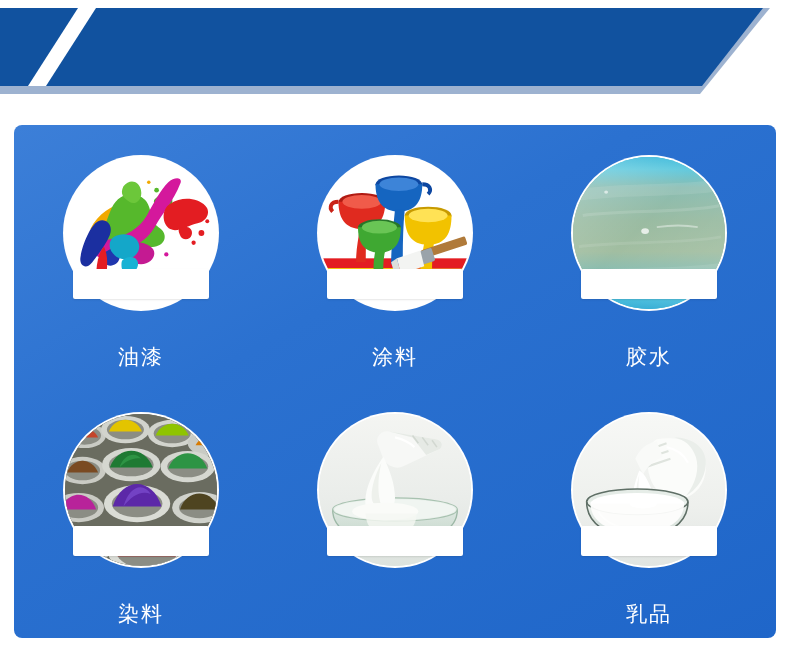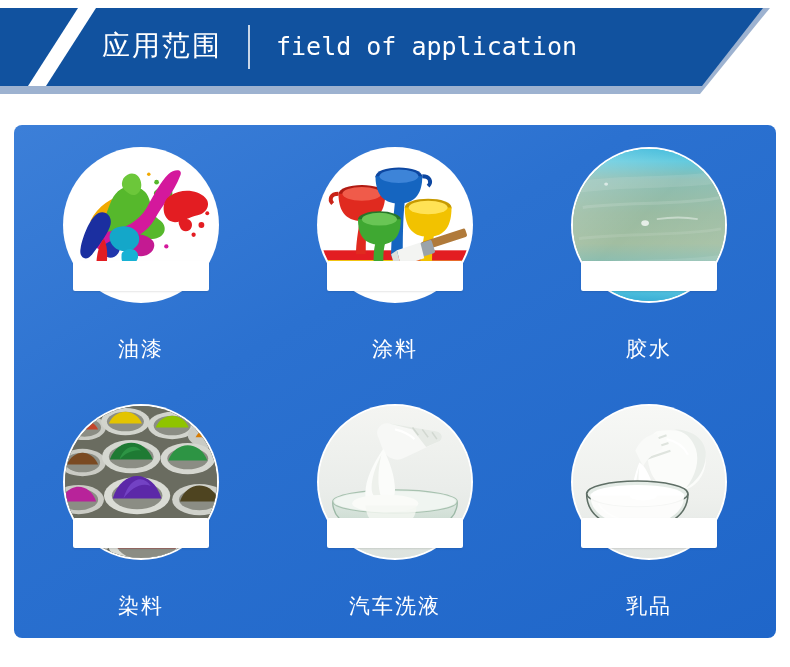--- a/index.html
+++ b/index.html
@@ -97,21 +97,21 @@
     top: 125px;
     width: 762px;
     height: 513px;
     border-radius: 8px;
     background: linear-gradient(150deg, #3c7fd8 0%, #2b71d0 38%, #1f66c9 100%);
     overflow: hidden;
   }
 
   .grid {
     position: absolute;
-    left: 0; top: 0;
+    left: 0; top: 8px;
     width: 762px; height: 513px;
     display: grid;
     grid-template-columns: repeat(3, 1fr);
     grid-template-rows: repeat(2, 1fr);
   }
 
   .cell {
     position: relative;
     display: flex;
     flex-direction: column;
@@ -203,25 +203,20 @@
 </style>
 </head>
 <body>
 
 <div id="page">
 
   <div class="banner-wrap">
     <div class="banner-shadow"></div>
     <div class="banner-main"></div>
     <div class="banner-slash"></div>
-    <div class="banner-content">
-      <div class="banner-title-cn">应用范围</div>
-      <div class="banner-divider"></div>
-      <div class="banner-title-en">field of application</div>
-    </div>
   </div>
 
   <div class="panel">
     <div class="grid">
 
       <div class="cell">
         <div class="badge">
           <div class="badge-arc"></div>
           <div class="circle">
             <svg class="circle-art art-splash" viewBox="0 0 156 156">
@@ -476,21 +471,20 @@
               <path d="M64 50 C58 62 54 74 54 84 C54 92 58 96 64 94 C60 84 60 66 64 50Z" fill="#eef1ec"></path>
 
               <ellipse cx="68" cy="100" rx="34" ry="9" fill="#fafbf8"></ellipse>
               <path d="M48 102 C48 116 56 124 74 124 C92 124 100 116 100 102Z" fill="#f5f7f3" opacity=".8"></path>
 
               <path d="M78 24 C86 26 94 30 98 34" stroke="#ffffff" stroke-width="2.4" fill="none" opacity=".9"></path>
             </svg>
           </div>
           <div class="plinth"></div>
         </div>
-        <div class="cell-label">汽车洗液</div>
       </div>
 
       <div class="cell">
         <div class="badge">
           <div class="badge-arc"></div>
           <div class="circle">
             <svg class="circle-art art-milk" viewBox="0 0 156 156">
               <defs>
                 <linearGradient id="milkBg" x1="0" y1="0" x2="0" y2="1">
                   <stop offset="0%" stop-color="#f7f8f6"></stop>

